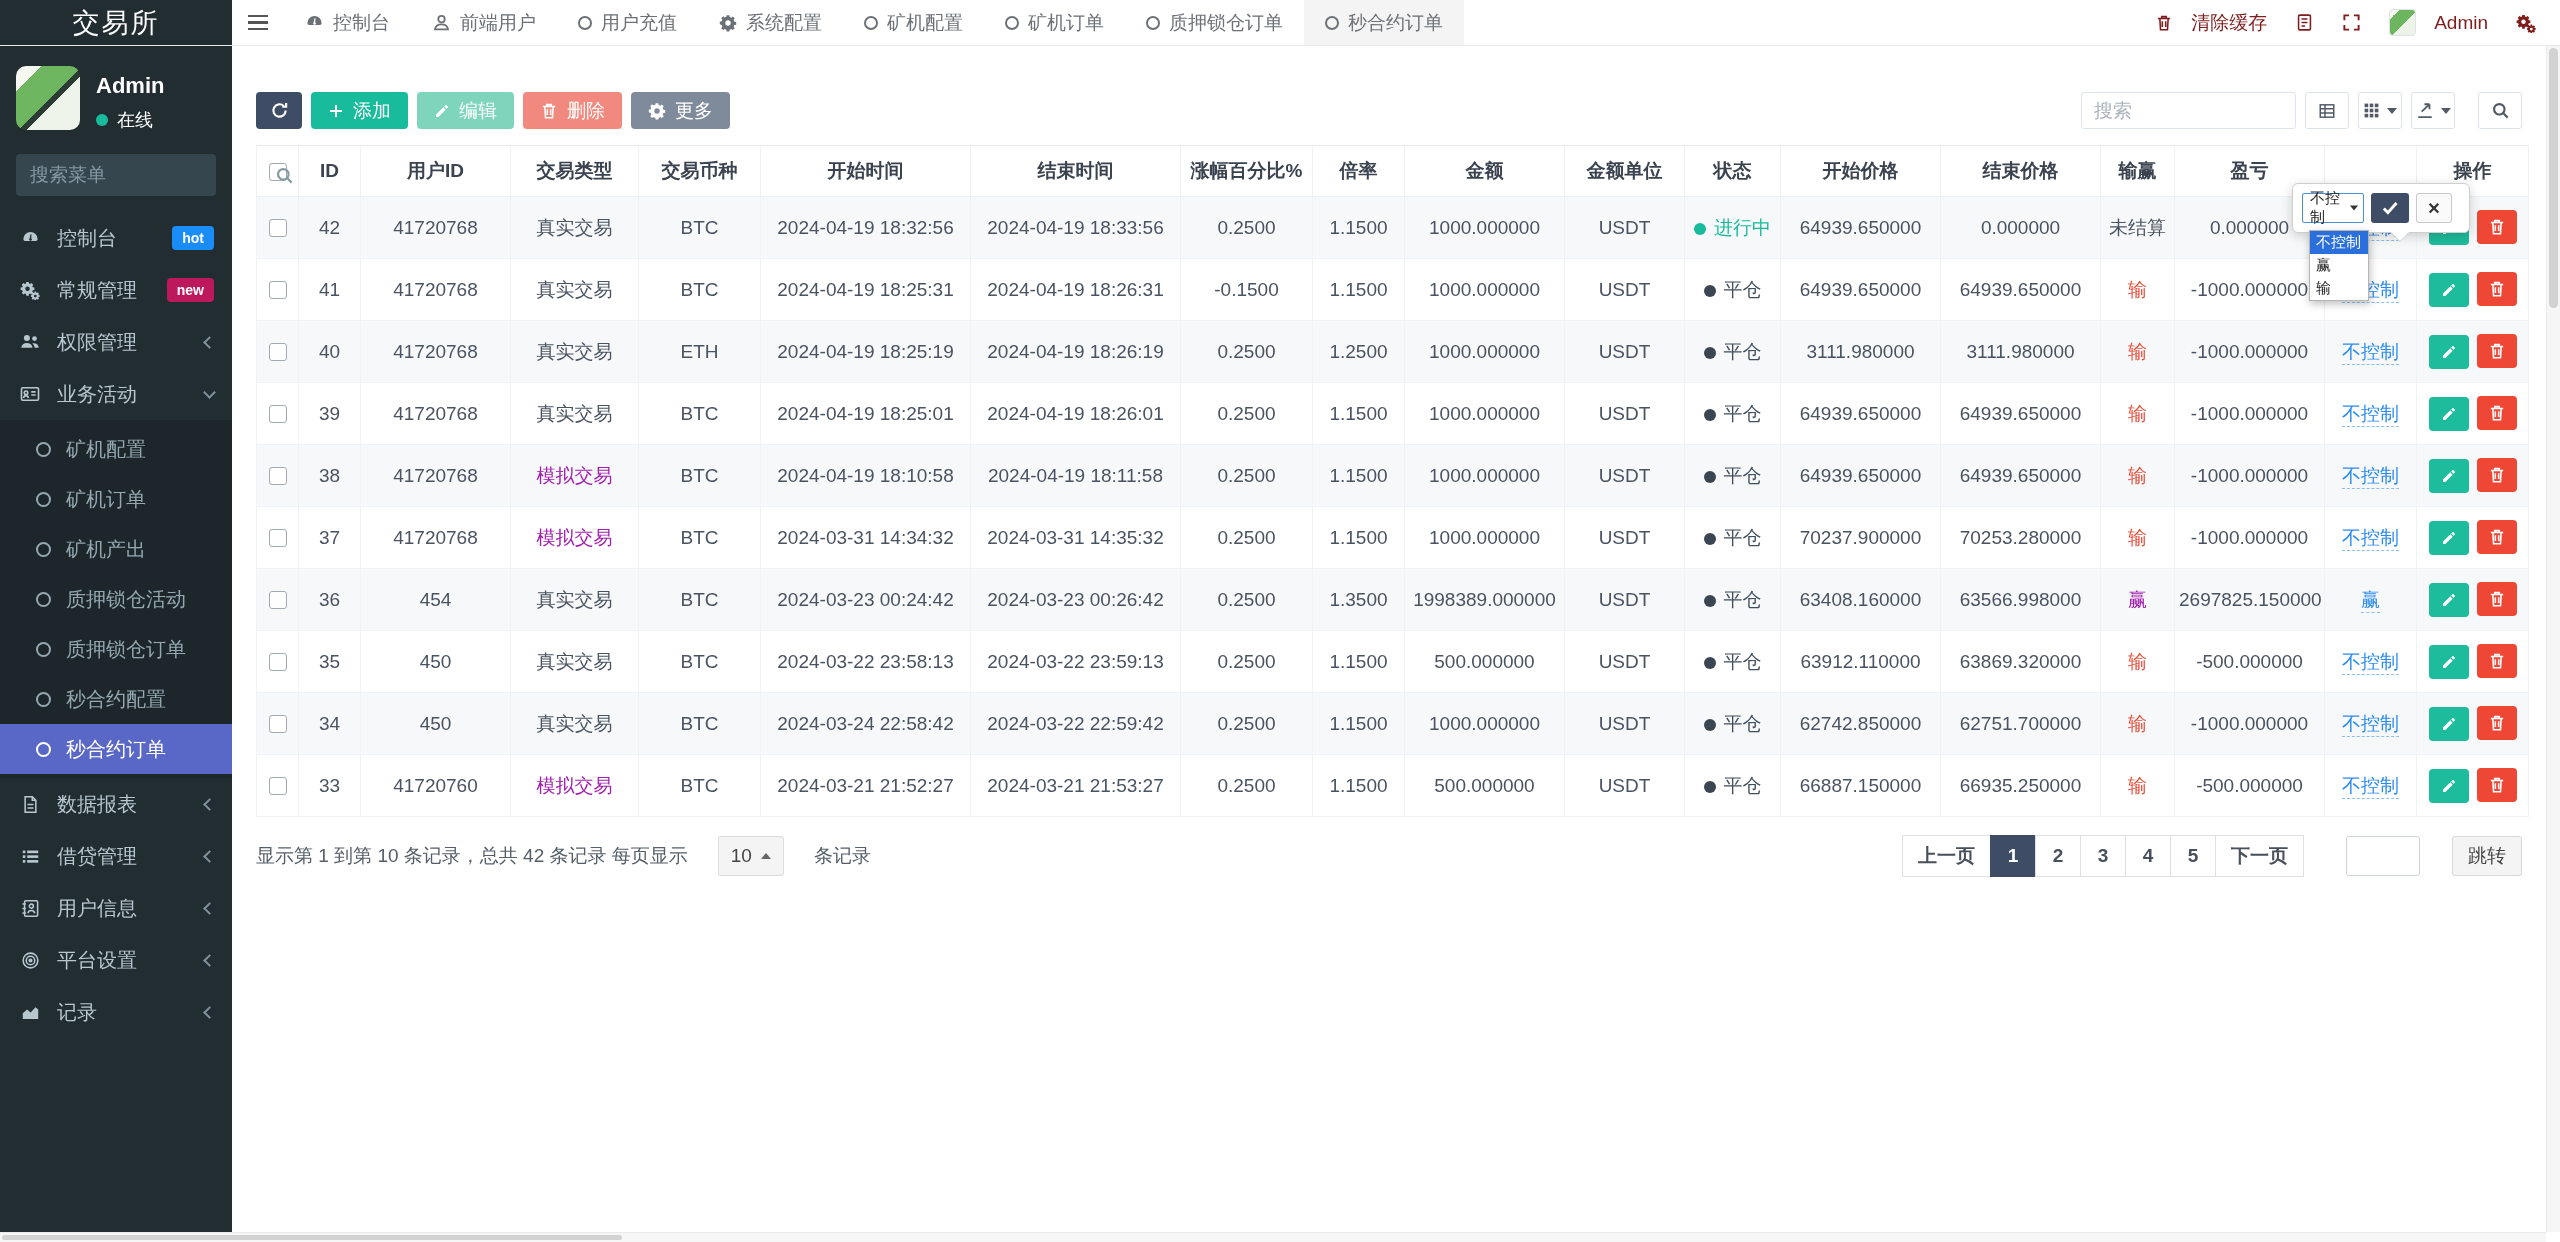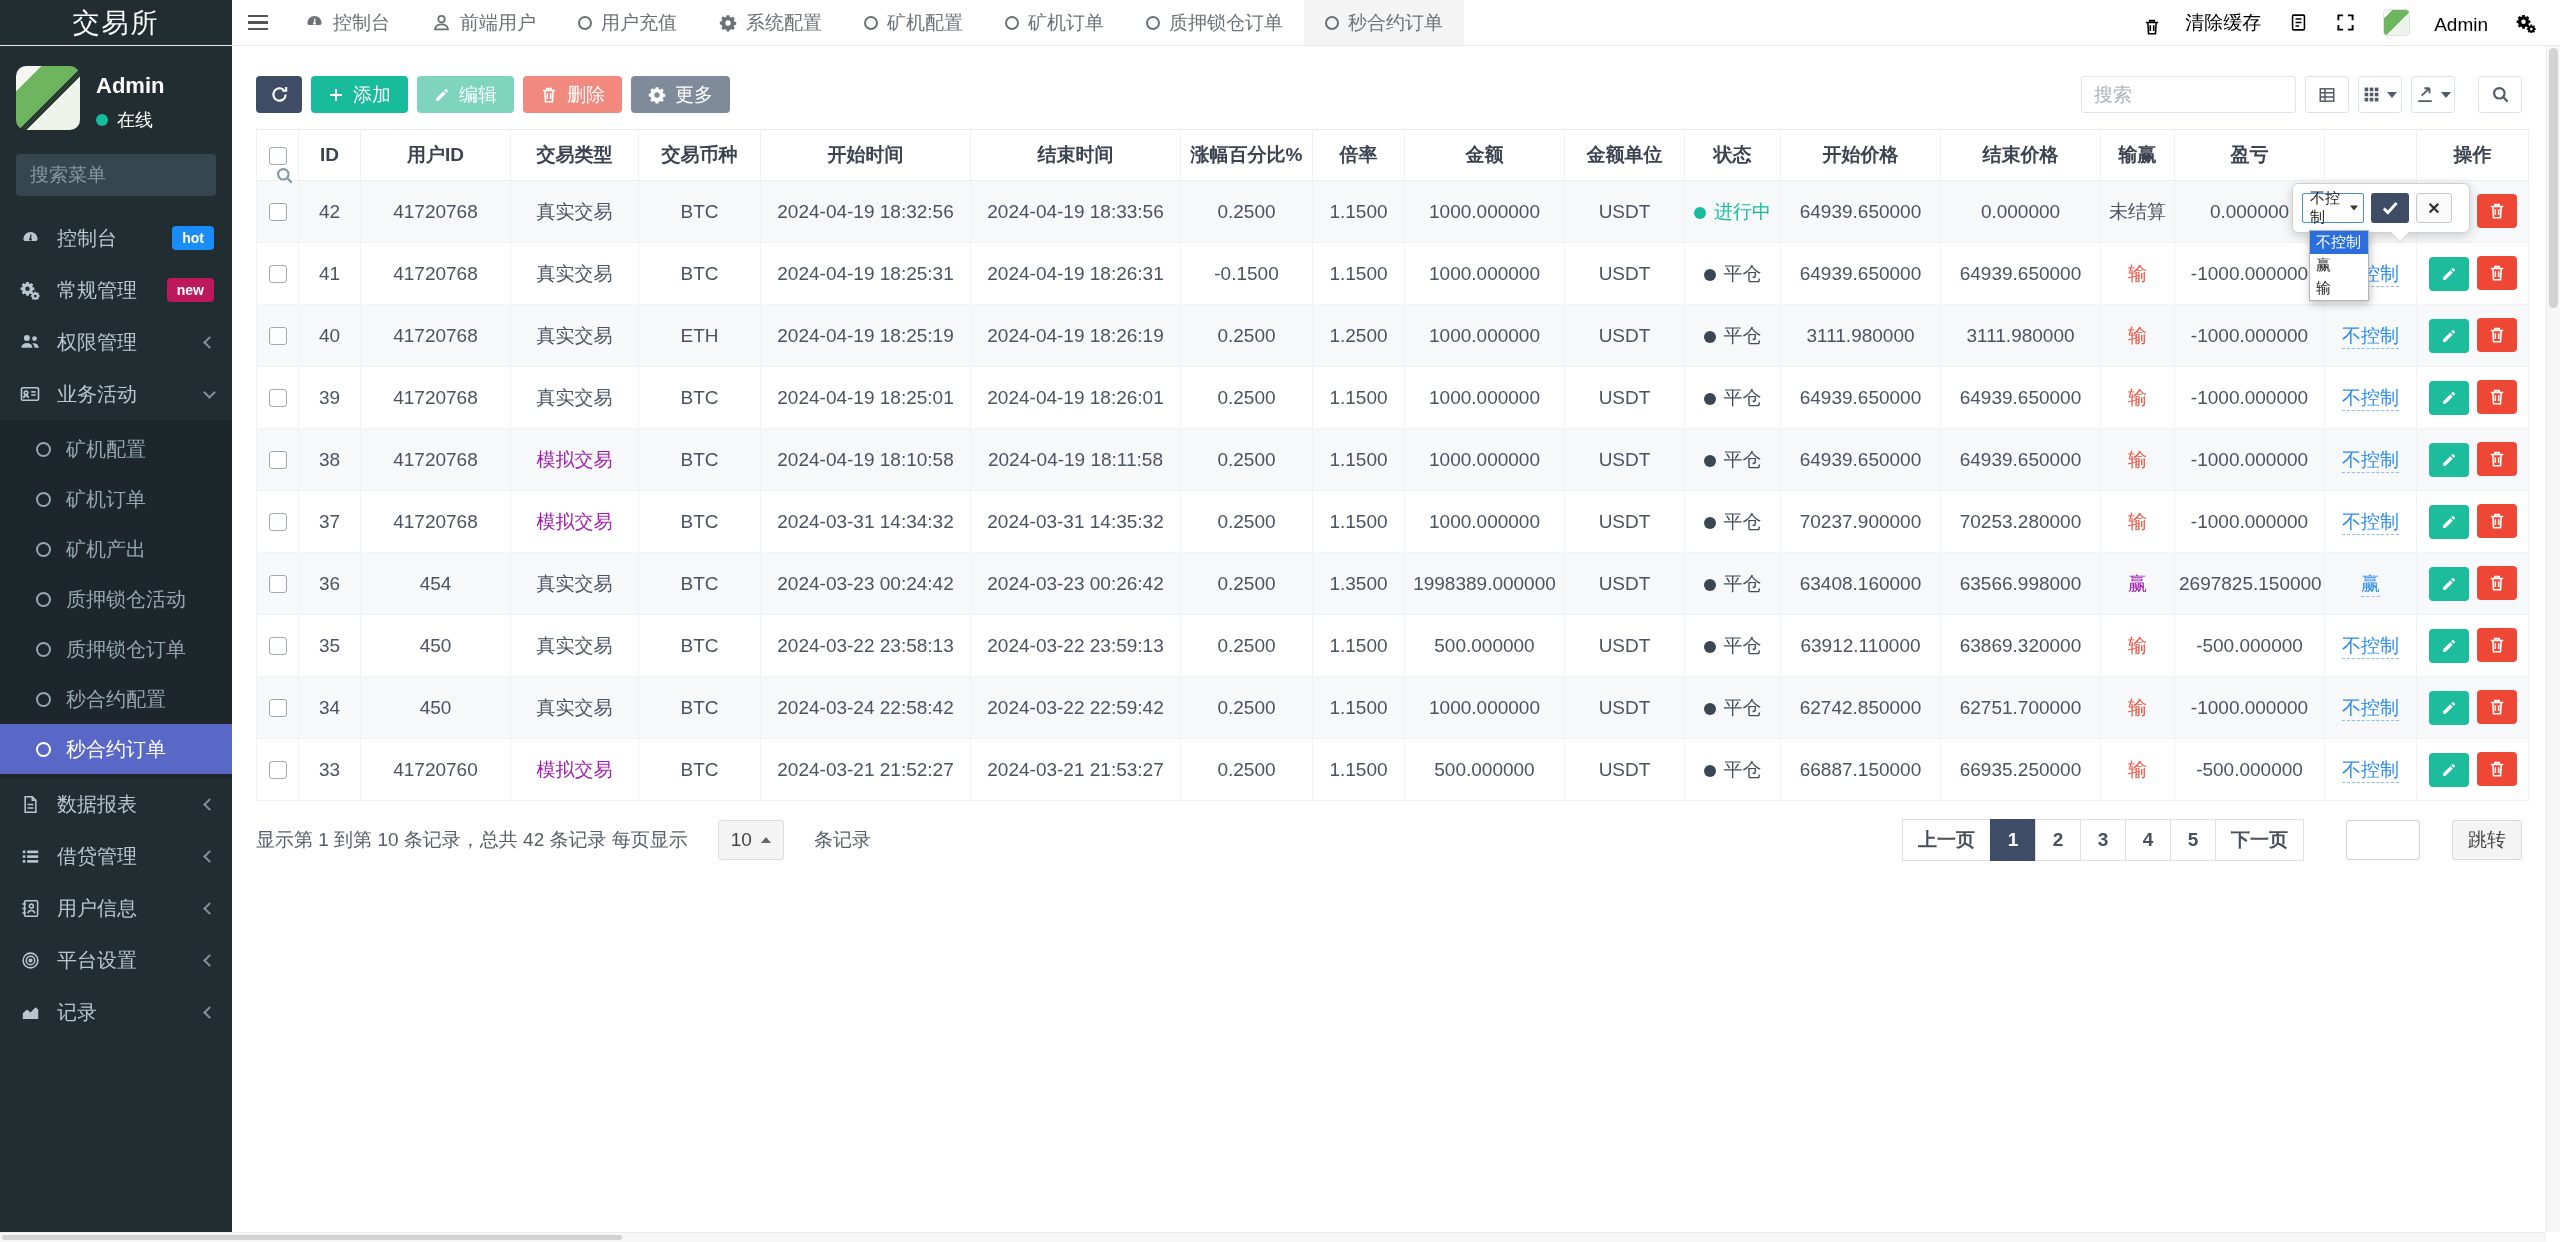--- a/index.html
+++ b/index.html
@@ -20,21 +20,21 @@
     align-items:center; justify-content:center; cursor:pointer; }
   .hamburger i { width:20px; height:2.5px; background:#555; display:block; }
   .nav-tabs { display:flex; align-items:stretch; }
   .nav-tab { display:flex; align-items:center; gap:9px; padding:0 21px; color:#6c7177;
     font-size:19px; cursor:pointer; white-space:nowrap; }
   .nav-tab.active { background:#f4f4f4; }
   .nav-tab .ico { color:#6c7177; }
   .ring { width:14px; height:14px; border:2px solid #6c7177; border-radius:50%; display:inline-block; }
   .topbar-right { margin-left:auto; display:flex; align-items:center; gap:28px;
     padding-right:24px; color:#5c6artem7; color:#5c6268; font-size:19px; }
-  .tb-item { display:flex; align-items:flex-end; gap:24px; cursor:pointer; color:#000000; }
+  .tb-item { display:flex; align-items:center; gap:18px; cursor:pointer; color:#7f1d1d; }
   .avatar-sm { width:27px; height:27px; border-radius:4px;
     background:linear-gradient(135deg,#f4f8f1 18%,#6db55f 18% 55%,#eef3ea 55%); border:1px solid #dfe3e6; }
 
   
   .vscroll { position:absolute; top:46px; right:0; width:14px; bottom:10px;
     background:#f6f6f6; border-left:1px solid #ebebeb; z-index:50; }
   .vscroll i { position:absolute; top:2px; left:2px; right:2px; height:260px; background:#d2d2d2; border-radius:5px; }
   .hscroll { position:absolute; left:0; right:14px; bottom:0; height:10px;
     background:#f6f6f6; border-top:1px solid #ebebeb; z-index:50; }
   .hscroll i { position:absolute; left:2px; top:2px; bottom:2px; width:620px; background:#d2d2d2; border-radius:4px; }
@@ -70,21 +70,21 @@
   .submenu-item.active .ring { border-color:#fff; }
 
   
   .main { position:absolute; left:232px; top:46px; right:14px; bottom:10px; background:#fff;
     padding:30px 24px 0; overflow:hidden; }
   .ftabs { display:flex; gap:5px; border-bottom:1px solid #e4e4e4; }
   .ftab { padding:13px 24px; font-size:19px; background:#e8e8e8; color:#9a9a9a;
     border-radius:4px 4px 0 0; cursor:pointer; }
   .ftab.active { background:#fff; color:#555; }
 
-  .toolbar { display:flex; align-items:center; }
+  .toolbar { margin-top:16px; display:flex; align-items:center; }
   .btn { height:37px; border:none; border-radius:4px; font-size:19px; color:#fff;
     display:inline-flex; align-items:center; gap:9px; padding:0 17px; margin-right:9px;
     cursor:pointer; font-family:inherit; }
   .btn .ico { color:#fff; }
   .btn-refresh { background:#3e4c66; width:46px; justify-content:center; padding:0; }
   .btn-add { background:#18bc9c; }
   .btn-edit { background:#7ed5bc; }
   .btn-del  { background:#f2897e; }
   .btn-more { background:#7f8b9a; }
   .caret-dn { width:0; height:0; border-left:5px solid transparent; border-right:5px solid transparent;

